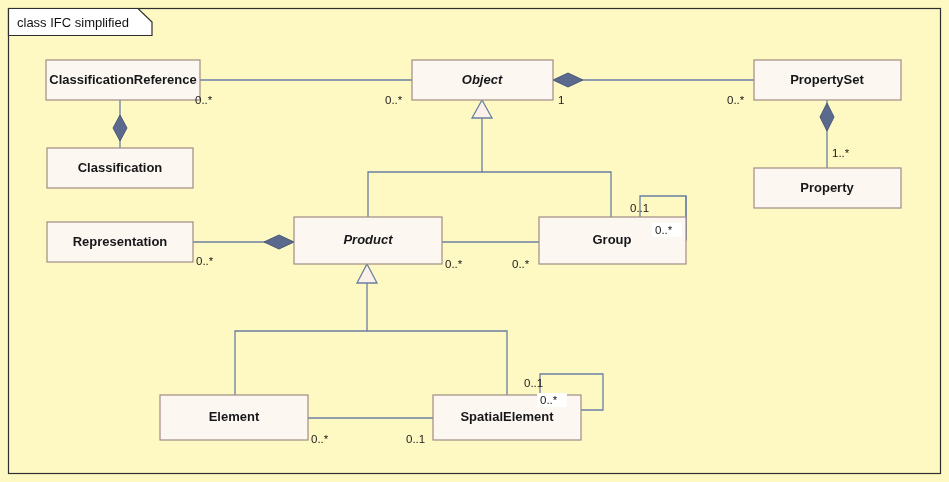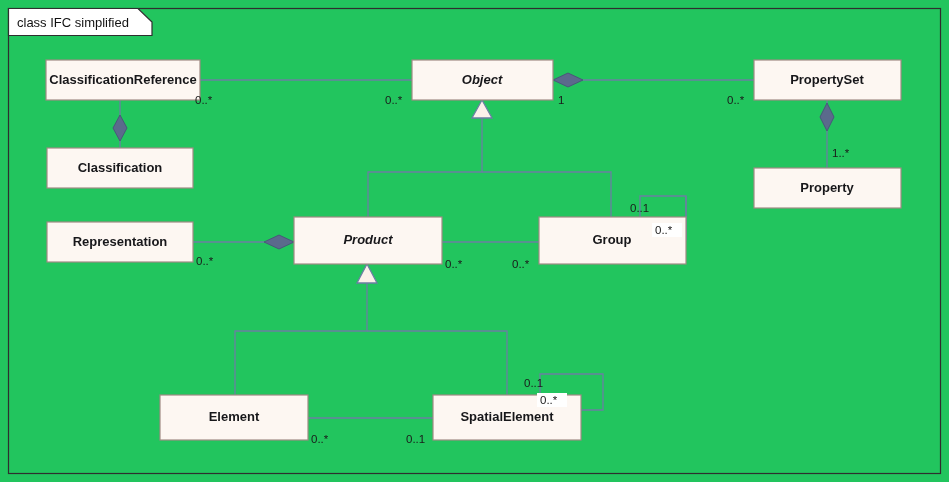--- a/index.html
+++ b/index.html
@@ -7,21 +7,21 @@
     padding: 0;
     background: #ffffff;
   }
   body {
     font-family: "Liberation Sans", sans-serif;
   }
   #diagram-root {
     position: relative;
     width: 949px;
     height: 482px;
-    background: #22c55e;
+    background: #fef9c3;
     overflow: hidden;
   }
   svg.canvas {
     position: absolute;
     left: 0;
     top: 0;
     width: 949px;
     height: 482px;
   }
   text {

